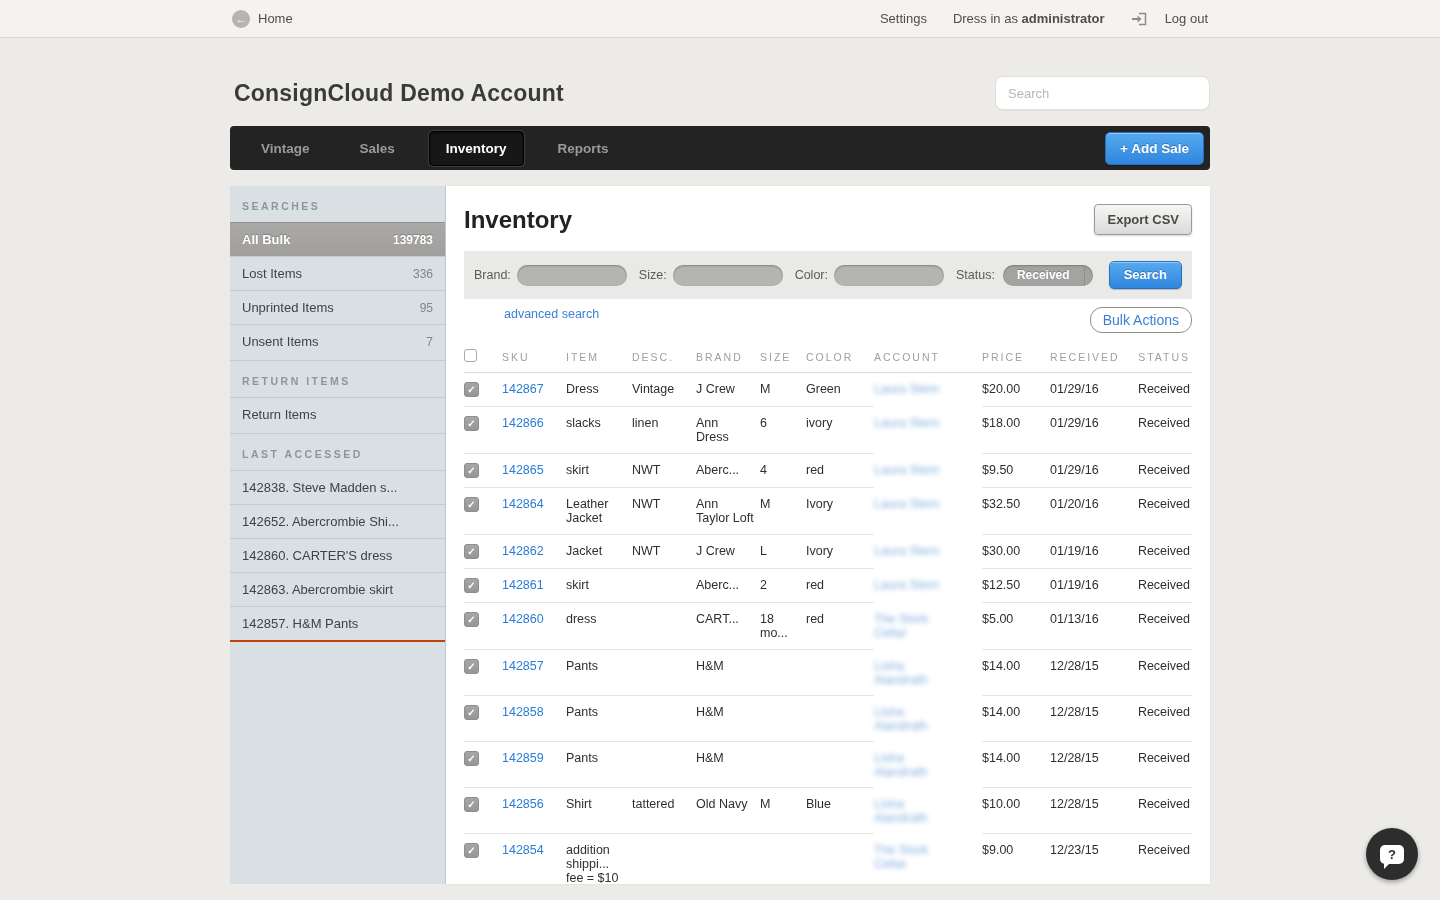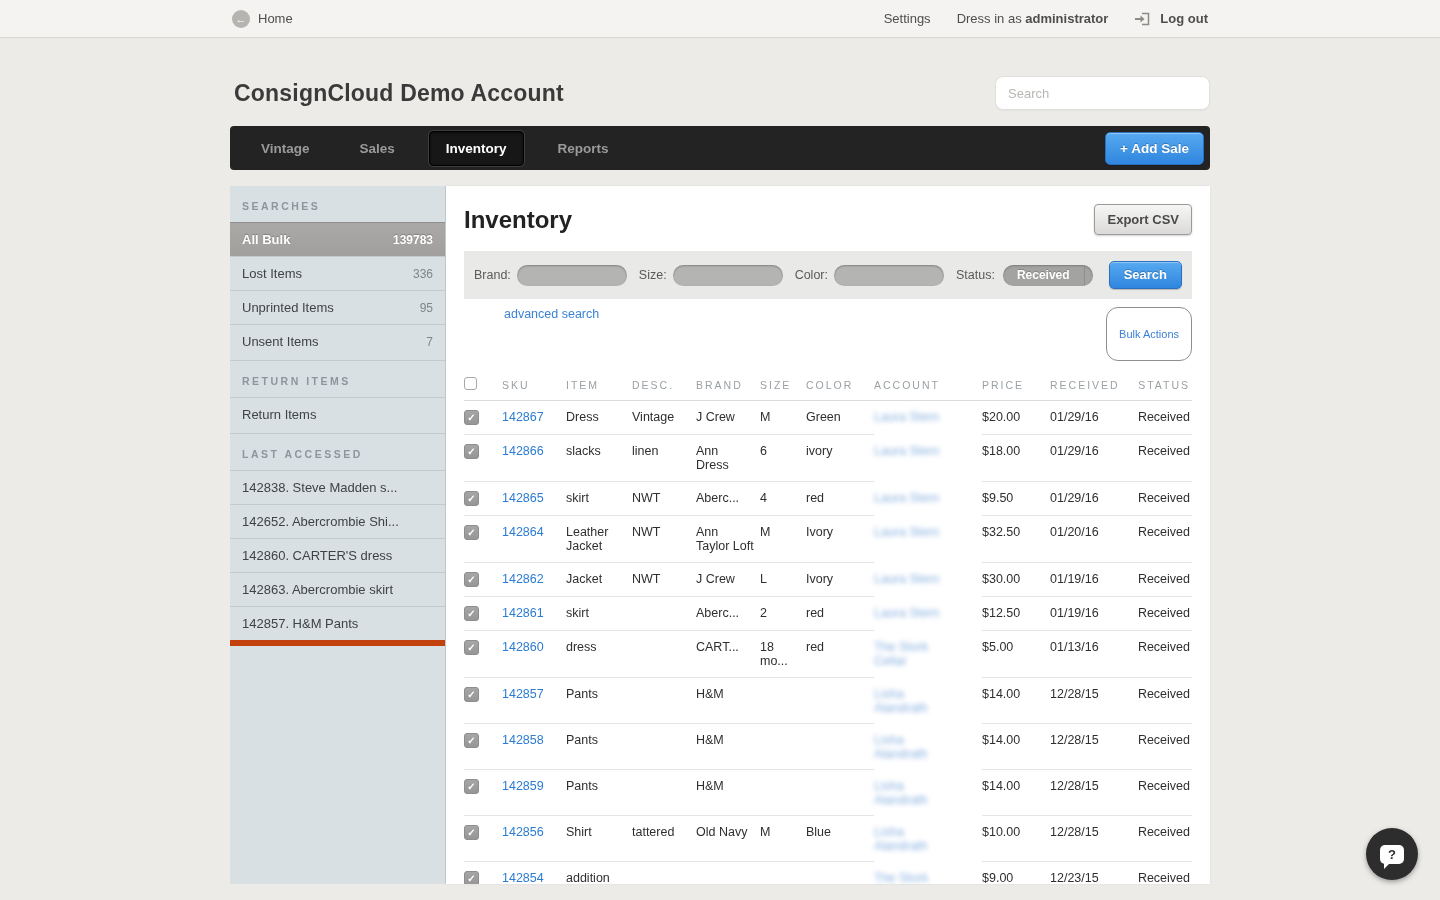--- a/index.html
+++ b/index.html
@@ -8,21 +8,21 @@
 
   
   .topbar { height:38px; background:#f4f3f1; border-bottom:1px solid #d9d7d4;
     display:flex; align-items:center; justify-content:space-between; padding:0 232px 0 232px; }
   .topbar-left { display:flex; align-items:center; gap:8px; }
   .home-circle { width:18px; height:18px; border-radius:50%; background:#b6b4b1; color:#fff;
     font-size:11px; display:flex; align-items:center; justify-content:center; font-weight:bold; }
   .topbar a, .topbar .txt { color:#4f4e4c; font-size:13px; text-decoration:none; }
   .topbar-right { display:flex; align-items:center; gap:26px; }
   .logged-in b { font-weight:bold; }
-  .logout-wrap { display:flex; align-items:center; gap:10px;font-weight:bold; }
+  .logout-wrap { display:flex; align-items:center; gap:18px; }
 
   
   .container { width:980px; margin:0 auto; }
   .page-header { display:flex; align-items:center; justify-content:space-between; padding:38px 0 16px 4px; }
   .account-title { font-size:23px; font-weight:bold; color:#3a3a3a; letter-spacing:.2px; }
   .global-search { width:215px; height:34px; border:1px solid #e2e0dd; border-radius:8px;
     padding:0 12px; font-size:13px; color:#555; background:#fff; box-shadow:0 1px 1px rgba(0,0,0,.04); outline:none; }
   .global-search::placeholder { color:#b9b7b4; }
 
   
@@ -36,21 +36,21 @@
     color:#fff; font-weight:bold; font-size:13.5px; padding:8px 14px; cursor:pointer;
     box-shadow:inset 0 1px 0 rgba(255,255,255,.35), 0 1px 1px rgba(0,0,0,.2); text-shadow:0 -1px 0 rgba(0,0,0,.25); }
 
   
   .content { display:flex; margin-top:16px; height:698px; align-items:stretch; }
   .sidebar { width:216px; background:#d9e0e3; border-right:1px solid #c6cdd0; }
   .sb-header { padding:14px 12px 10px 12px; font-size:10.5px; letter-spacing:2.5px; color:#8c969b; font-weight:bold; }
   .sb-header.bordered { border-top:1px solid #c3cbce; margin-top:2px; }
   .sb-item { display:flex; justify-content:space-between; align-items:center;
     padding:9px 12px; border-top:1px solid #c3cbce; font-size:13px; color:#3d4347; cursor:pointer; }
-  .sb-item:last-child { border-bottom:6px solid #c2410c; }
+  .sb-item:last-child { border-bottom:2px solid #c2410c; }
   .sb-count { color:#7e868a; font-size:12px; }
   .sb-item.active { background:linear-gradient(#aaa9a7,#a09f9d); border-top:1px solid #8f8e8c; }
   .sb-item.active .sb-label, .sb-item.active .sb-count { color:#fff; font-weight:bold; text-shadow:0 -1px 1px rgba(0,0,0,.25); }
 
   .main-panel { flex:1; background:#fff; padding:18px 18px 0 18px; box-shadow:0 0 2px rgba(0,0,0,.08); overflow:hidden; }
   .main-head { display:flex; align-items:center; justify-content:space-between; margin-bottom:16px; }
   .main-title { font-size:24px; font-weight:bold; color:#222; }
   .btn-gray { background:linear-gradient(#f6f6f5,#dbdad8); border:1px solid #9b9a98; border-radius:4px;
     color:#4a4a48; font-weight:bold; font-size:13px; padding:7px 12px; cursor:pointer; box-shadow:0 1px 2px rgba(0,0,0,.18); }
 
@@ -62,21 +62,21 @@
   .status-pill { display:flex; align-items:stretch; background:#a3a3a2; border-radius:12px; overflow:hidden;
     box-shadow:inset 0 1px 2px rgba(0,0,0,.25); cursor:pointer; margin-left:2px; }
   .status-val { padding:3px 14px 4px 14px; color:#fff; font-weight:bold; font-size:12px; text-shadow:0 -1px 0 rgba(0,0,0,.2); }
   .status-arrow { border-left:1px solid #8e8e8d; padding:3px 9px 4px 9px; color:#fff; font-size:9px;
     display:flex; align-items:center; }
   .filter-search { margin-left:10px; padding:5px 14px 6px 14px; font-size:13px; }
 
   .below-filter { display:flex; justify-content:space-between; align-items:flex-start; margin-top:8px;margin-left:40px; }
   .adv-link { color:#3b82d4; font-size:12.5px; text-decoration:none; }
   .btn-bulk { background:#fff; border:1px solid #8f8f8f; border-radius:12px; color:#3b7fd4;
-    font-size:11px; padding:20px 12px; cursor:pointer; }
+    font-size:14px; padding:4px 12px; cursor:pointer; }
 
   
   table { width:100%; border-collapse:collapse; table-layout:fixed; margin-top:10px; }
   th { font-size:10.5px; color:#9aa0a4; letter-spacing:2px; font-weight:normal; text-align:left;
     padding:6px 4px 8px 0; border-bottom:1px solid #dcdcdc; }
   td { font-size:12.5px; color:#2f2f2f; padding:9px 6px 9px 0; vertical-align:top; border-bottom:1px solid #e5e5e5; }
   td.cell-account { border-bottom:none; }
   th.col-status, td.cell-status { text-align:right; padding-right:2px; }
   a.sku-link { color:#2b7cd3; text-decoration:none; }
   .cb-empty { display:inline-block; width:13px; height:13px; border:1px solid #a9a9a9; border-radius:3px; background:#fff; }

